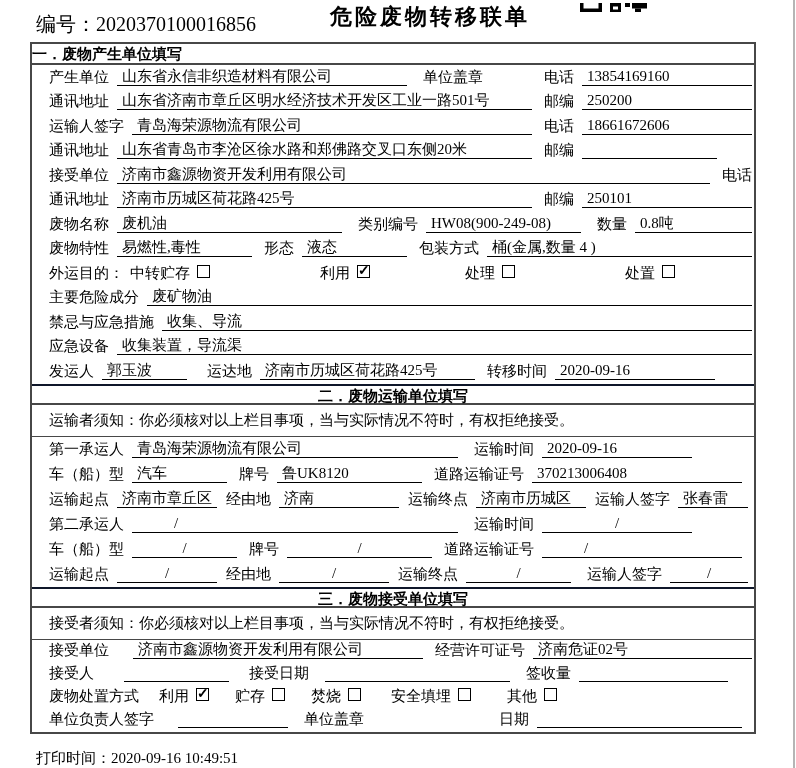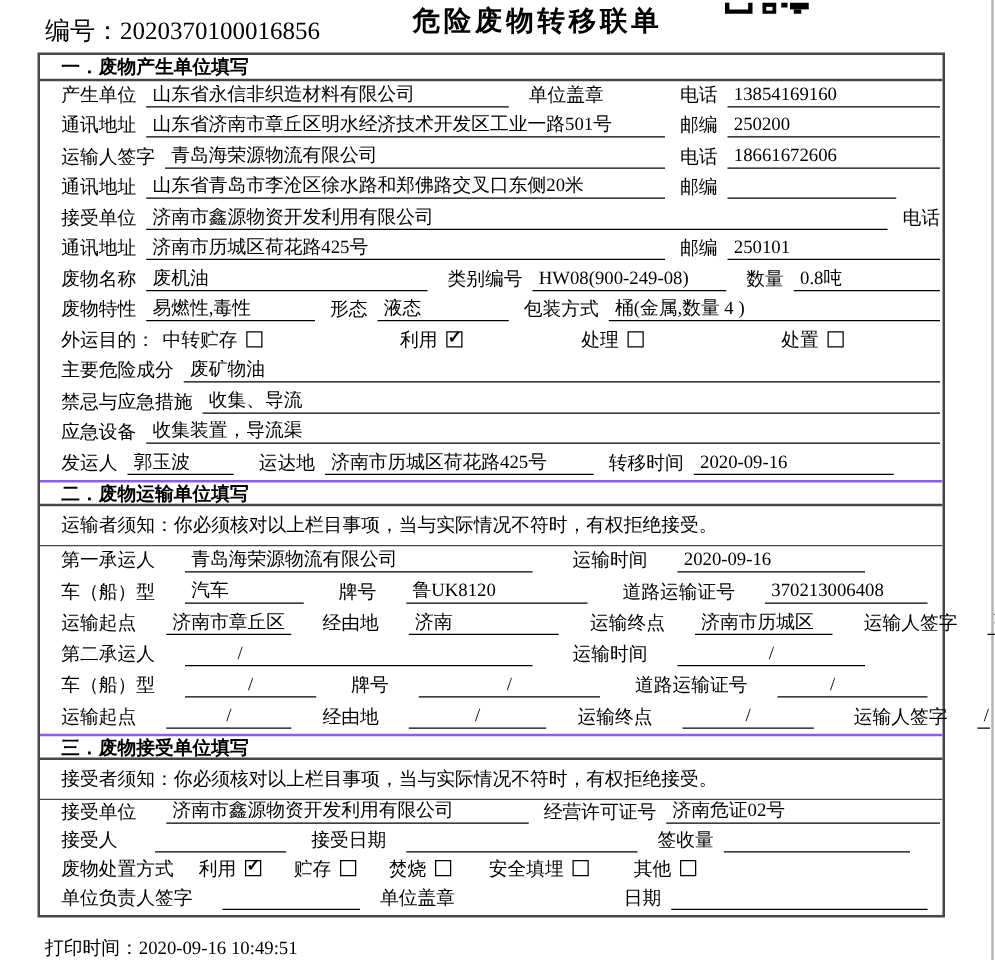--- a/index.html
+++ b/index.html
@@ -8,28 +8,28 @@
 
   .page-edge { position: absolute; top: 0; right: 1px; width: 2px; height: 768px; background: #b5b5b5; }
 
   .serial { position: absolute; left: 36px; top: 11px; font-size: 20px; white-space: nowrap; }
   .doc-title { position: absolute; left: 330px; top: 2px; font-family: "Liberation Sans", "DejaVu Sans", sans-serif;
                font-weight: 700; font-size: 22px; letter-spacing: 3px; white-space: nowrap; }
   .qr-frag { position: absolute; left: 580px; top: 0; }
 
   .form { position: absolute; left: 30px; top: 42px; width: 726px; border: 2px solid #474747; background: #fff; }
 
-  .sec-title { height: 21px; line-height: 20px; border-bottom: 2px solid #474747; padding-left: 17px;
+  .sec-title { height: 21px; line-height: 20px; border-bottom: 2px solid #474747; 
                font-family: "Liberation Sans", "DejaVu Sans", sans-serif; font-weight: 700; font-size: 15px; }
-  .bt { border-top: 2px solid #8b5cf6; }
+  .bt { border-top: 2px solid #0f172a; text-align: center; }
   .note { height: 32px; border-bottom: 1px solid #474747; display: flex; align-items: center; padding-left: 17px; }
 
   .row { display: flex; align-items: flex-end; padding: 0 2px 4px 17px; line-height: 17px; }
   .s1 .row { height: 24.5px; }
-  .s2 .row { height: 25px; gap: 16px; }
+  .s2 .row { height: 25px; }
   .s3 .row { height: 23px; }
 
   .lbl { white-space: nowrap; flex: 0 0 auto; }
   .fld { border-bottom: 1px solid #000; margin-left: 8px; padding: 0 5px; white-space: nowrap;
          min-height: 18px; flex: 0 0 auto; overflow: hidden; }
   .grow { flex: 1 1 auto; }
   .sp { flex: 1 1 auto; }
   .ctr { text-align: center; }
   .indL { padding-left: 42px; }
 

